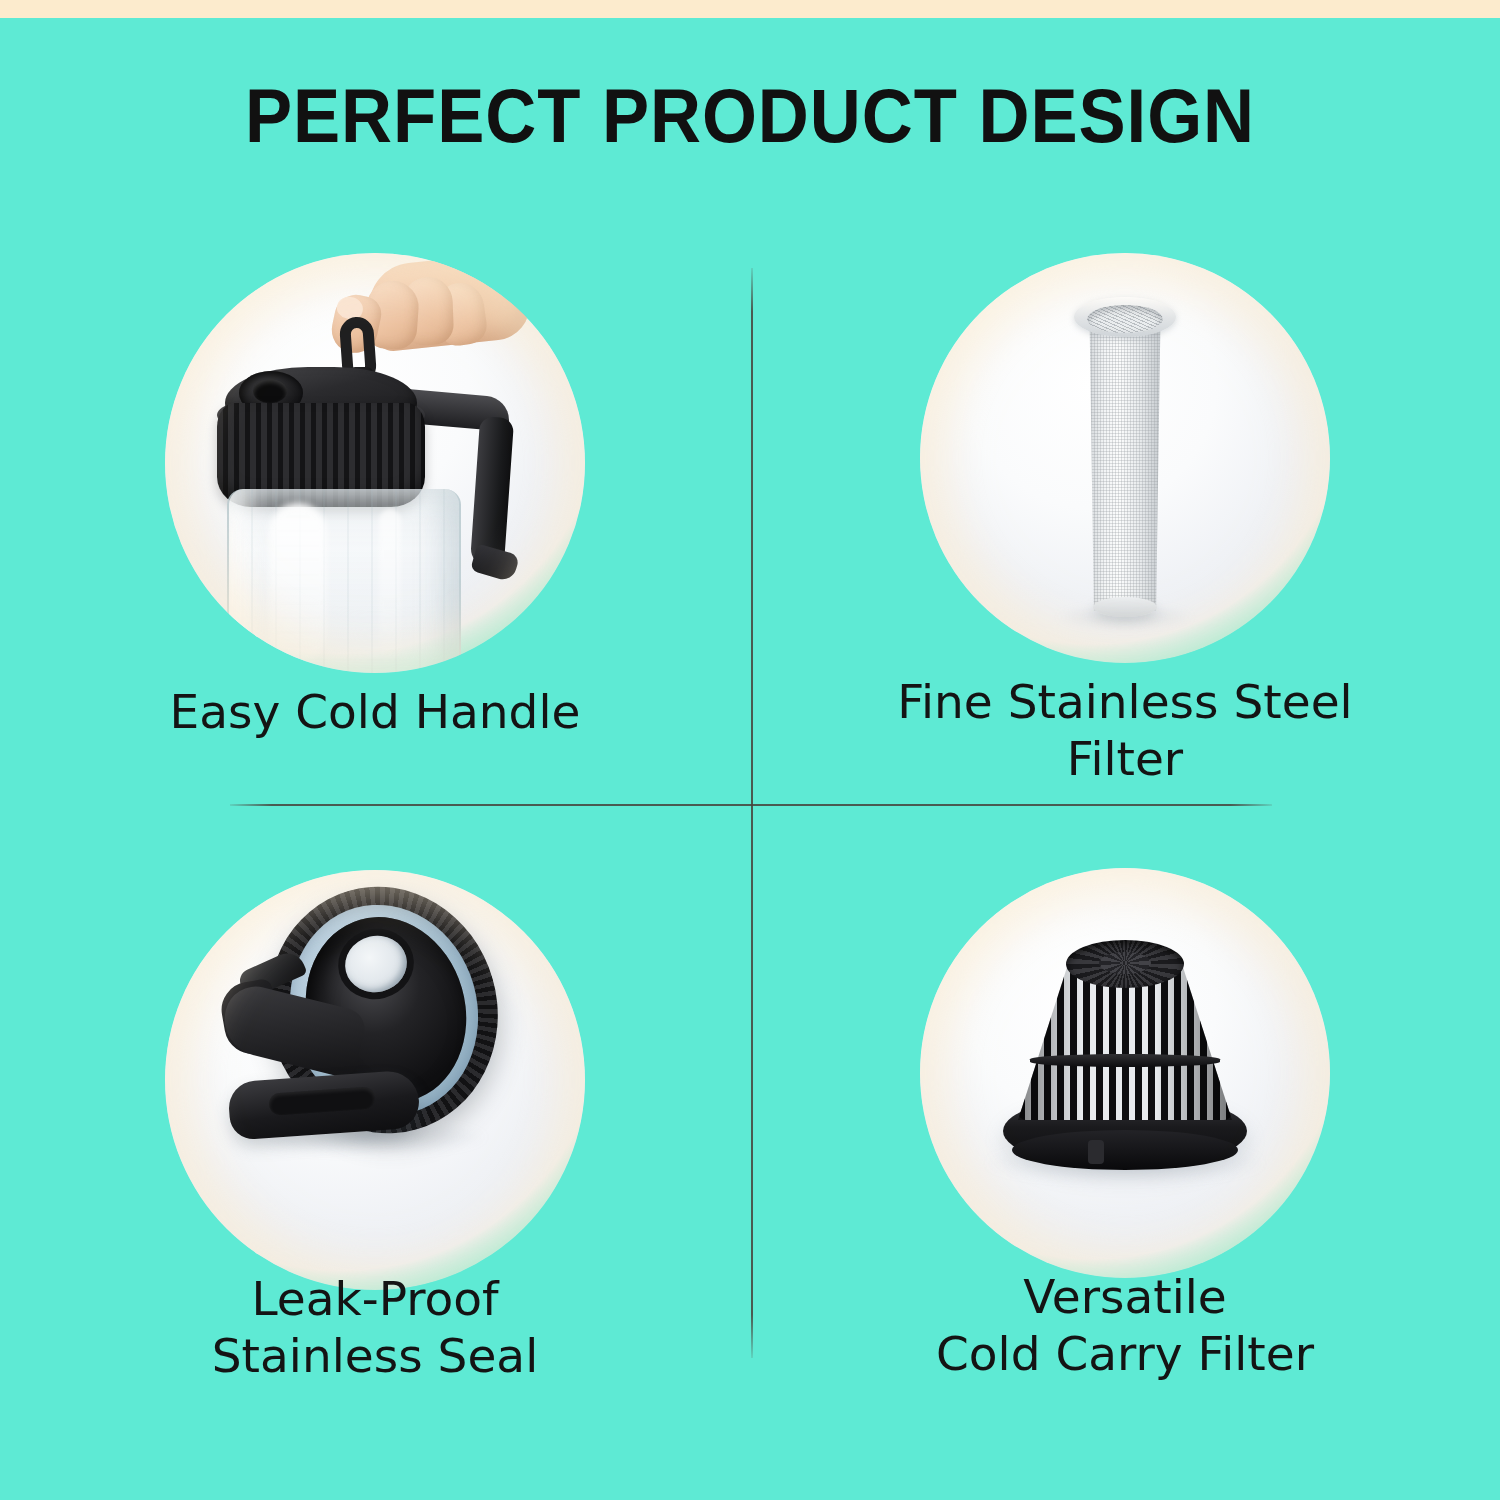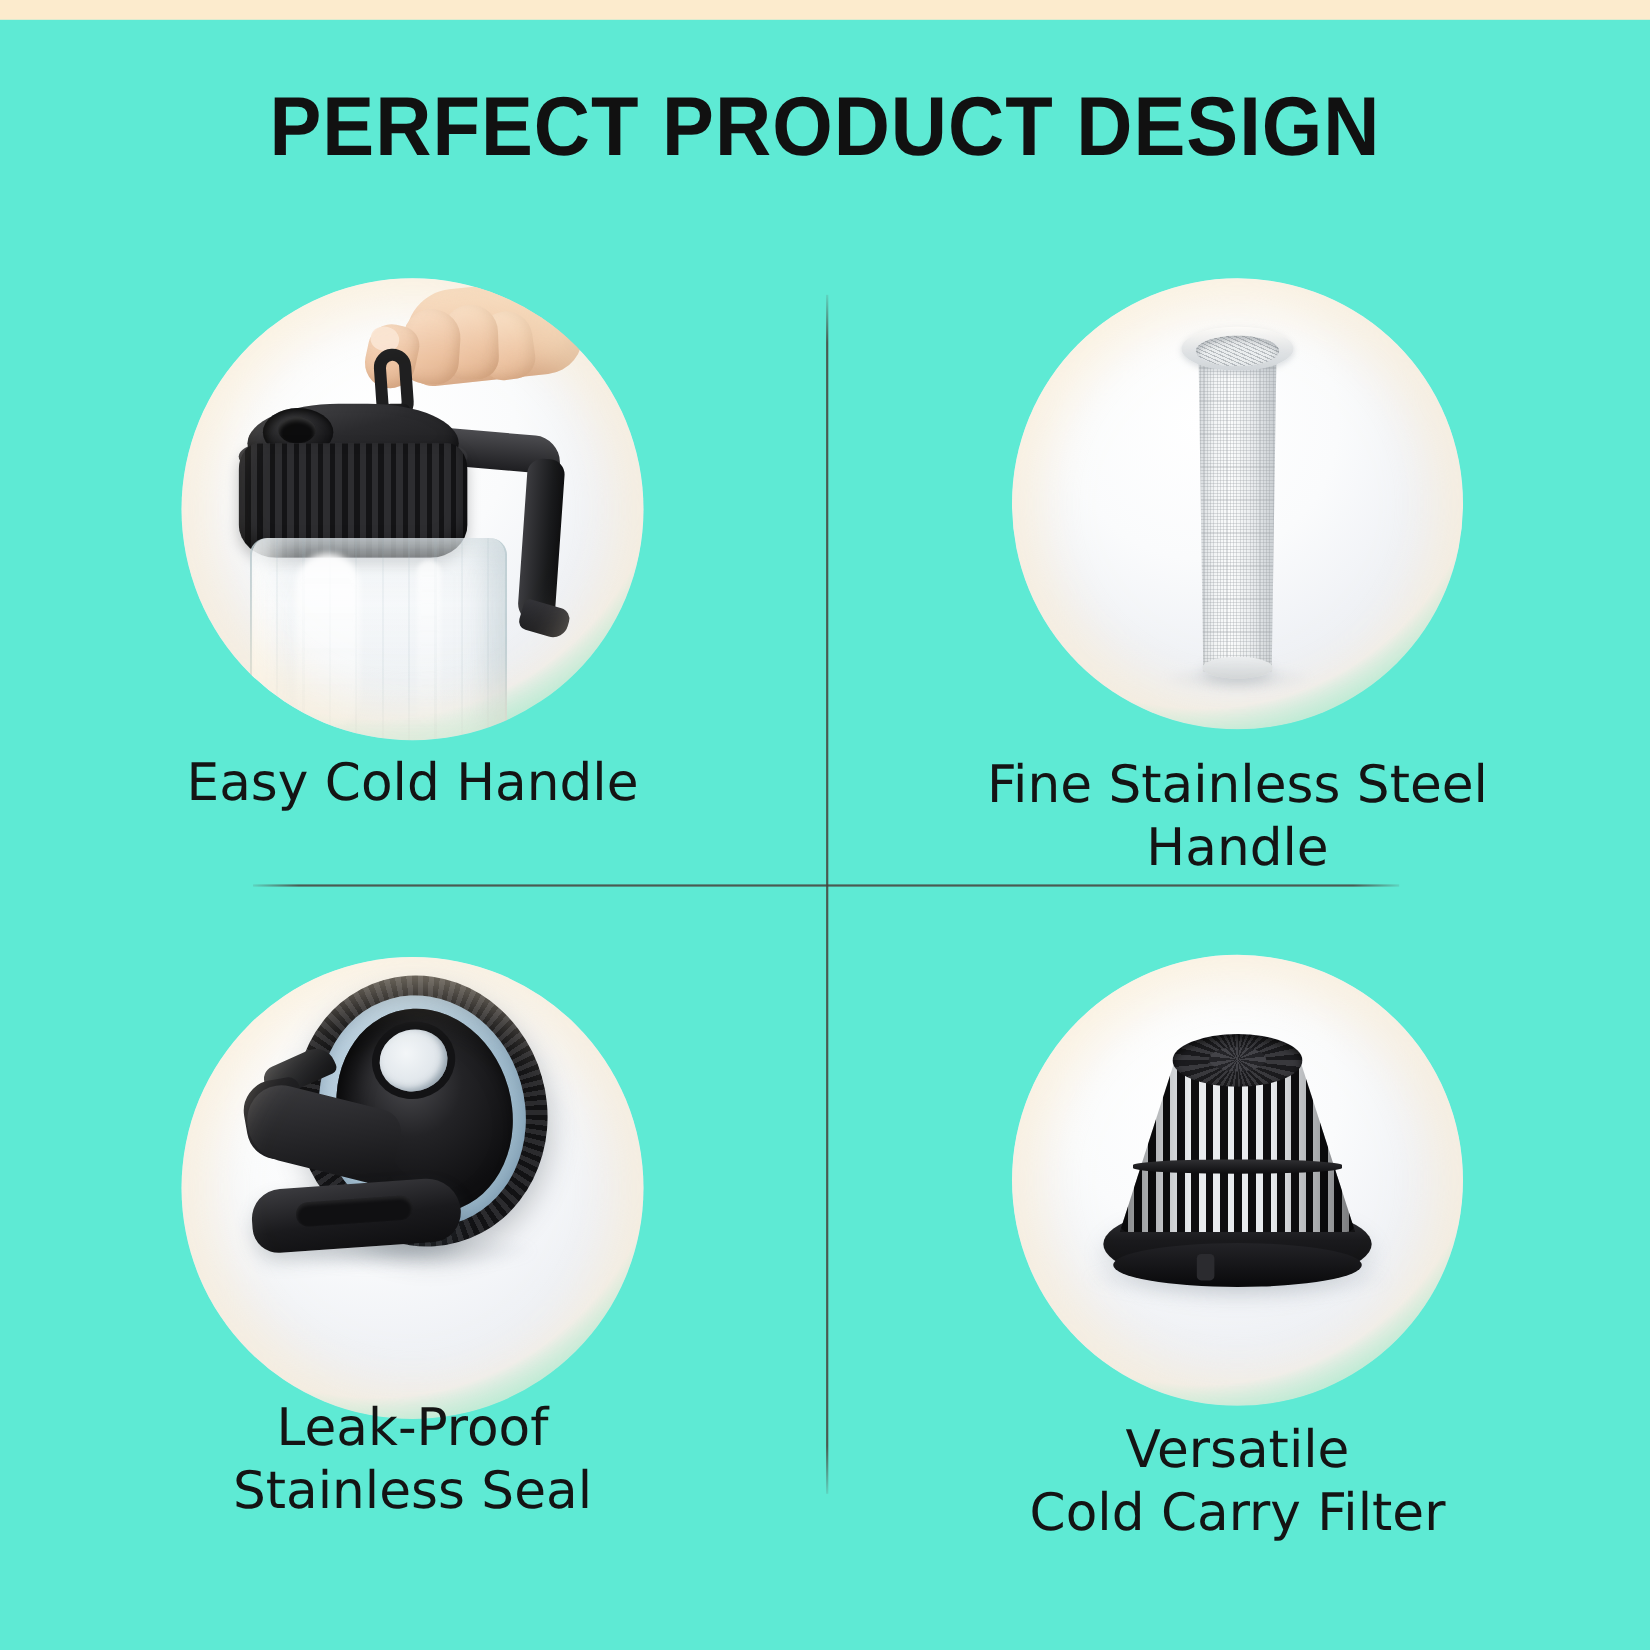--- a/index.html
+++ b/index.html
@@ -109,23 +109,23 @@
     left: 0;
     width: 750px;
     text-align: center;
     font-family: "DejaVu Sans", sans-serif;
     font-weight: 400;
     font-size: 47px;
     line-height: 1.22;
     color: #141414;
   }
   .q1 .caption { top: 430px; }
-  .q2 .caption { top: 432px; }
+  .q2 .caption { top: 420px; }
   .q3 .caption { top: 400px; }
-  .q4 .caption { top: 422px; }
+  .q4 .caption { top: 400px; }
 
   
   .p1-hand {
     position: absolute;
     left: 146px;
     top: 6px;
     width: 218px;
     height: 110px;
   }
   .p1-palm {
@@ -607,21 +607,21 @@
       <div class="photo-disc">
         <div class="p2-shadow"></div>
         <div class="p2-body"></div>
         <div class="p2-base"></div>
         <div class="p2-lip"></div>
         <div class="p2-lip-inner"></div>
       </div>
     </div>
     <div class="caption">
       <div>Fine Stainless Steel</div>
-      <div>Handle</div>
+      <div>Filter</div>
     </div>
   </div>
 
   <div class="quad q3">
     <div class="photo-wrap">
       <div class="photo-disc">
         <div class="p3-shadow"></div>
         <div class="p3-cap"></div>
         <div class="p3-seal"></div>
         <div class="p3-inner-cone"></div>

